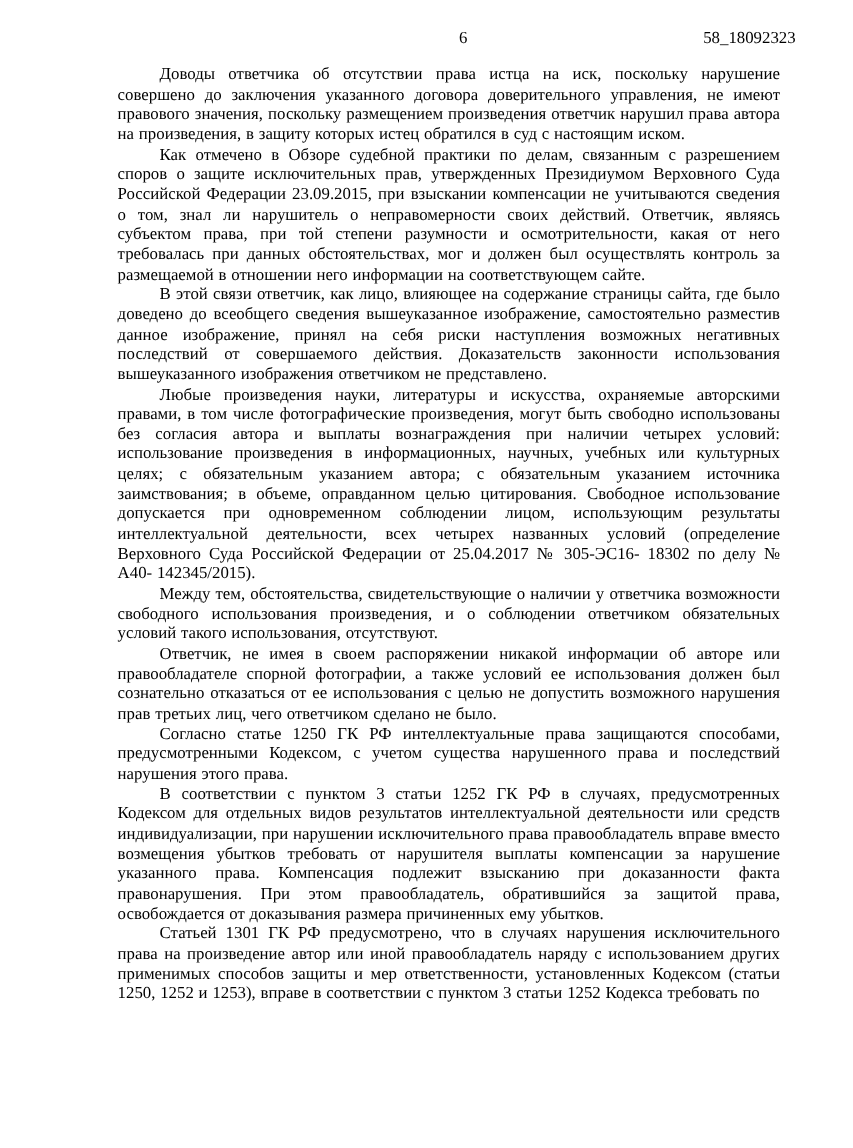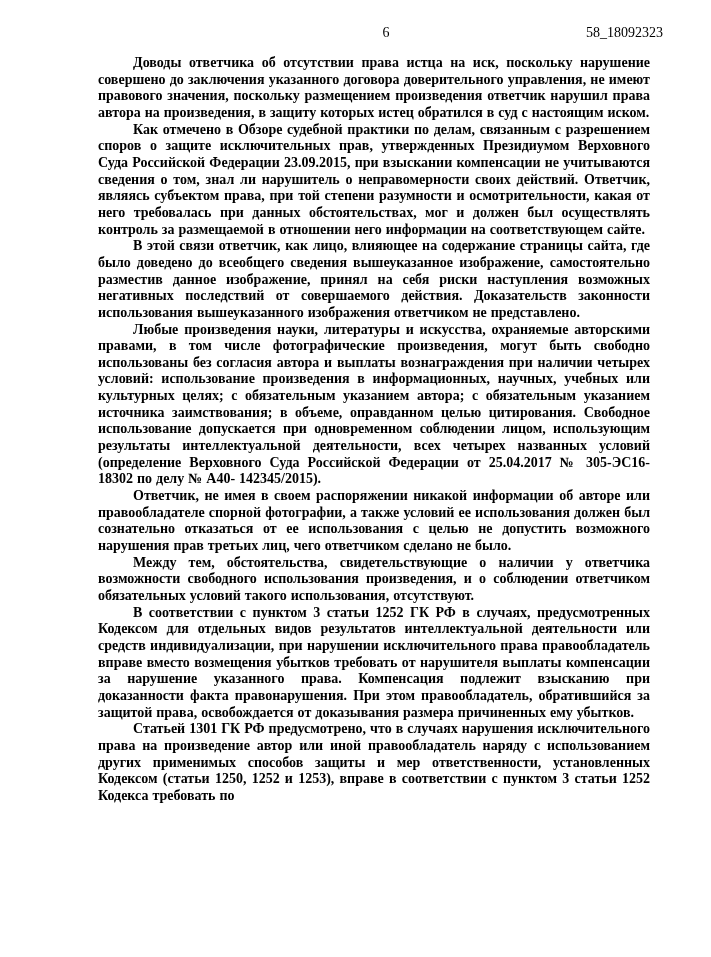--- a/index.html
+++ b/index.html
@@ -40,21 +40,20 @@
   }
   .page-body {
     position: absolute;
     top: 55px;
     left: 98px;
     width: 552px;
     font-size: 14px;
     line-height: 16.65px;
     text-align: justify;
     word-spacing: 0.5px;
-    font-weight: bold;
   }
   .page-body p {
     margin: 0;
     padding: 0;
     text-indent: 35px;
   }
 </style>
 </head>
 <body>
 
@@ -63,19 +62,20 @@
   <div class="page-header">
     <span class="page-number">6</span>
     <span class="doc-number">58_18092323</span>
   </div>
 
   <div class="page-body">
     <p>Доводы ответчика об отсутствии права истца на иск, поскольку нарушение совершено до заключения указанного договора доверительного управления, не имеют правового значения, поскольку размещением произведения ответчик нарушил права автора на произведения, в защиту которых истец обратился в суд с настоящим иском.</p>
     <p>Как отмечено в Обзоре судебной практики по делам, связанным с разрешением споров о защите исключительных прав, утвержденных Президиумом Верховного Суда Российской Федерации 23.09.2015, при взыскании компенсации не учитываются сведения о том, знал ли нарушитель о неправомерности своих действий. Ответчик, являясь субъектом права, при той степени разумности и осмотрительности, какая от него требовалась при данных обстоятельствах, мог и должен был осуществлять контроль за размещаемой в отношении него информации на соответствующем сайте.</p>
     <p>В этой связи ответчик, как лицо, влияющее на содержание страницы сайта, где было доведено до всеобщего сведения вышеуказанное изображение, самостоятельно разместив данное изображение, принял на себя риски наступления возможных негативных последствий от совершаемого действия. Доказательств законности использования вышеуказанного изображения ответчиком не представлено.</p>
     <p>Любые произведения науки, литературы и искусства, охраняемые авторскими правами, в том числе фотографические произведения, могут быть свободно использованы без согласия автора и выплаты вознаграждения при наличии четырех условий: использование произведения в информационных, научных, учебных или культурных целях; с обязательным указанием автора; с обязательным указанием источника заимствования; в объеме, оправданном целью цитирования. Свободное использование допускается при одновременном соблюдении лицом, использующим результаты интеллектуальной деятельности, всех четырех названных условий (определение Верховного Суда Российской Федерации от 25.04.2017 № 305-ЭС16- 18302 по делу № А40- 142345/2015).</p>
+    <p>Между тем, обстоятельства, свидетельствующие о наличии у ответчика возможности свободного использования произведения, и о соблюдении ответчиком обязательных условий такого использования, отсутствуют.</p>
     <p>Ответчик, не имея в своем распоряжении никакой информации об авторе или правообладателе спорной фотографии, а также условий ее использования должен был сознательно отказаться от ее использования с целью не допустить возможного нарушения прав третьих лиц, чего ответчиком сделано не было.</p>
-    <p>Между тем, обстоятельства, свидетельствующие о наличии у ответчика возможности свободного использования произведения, и о соблюдении ответчиком обязательных условий такого использования, отсутствуют.</p>
+    <p>Согласно статье 1250 ГК РФ интеллектуальные права защищаются способами, предусмотренными Кодексом, с учетом существа нарушенного права и последствий нарушения этого права.</p>
     <p>В соответствии с пунктом 3 статьи 1252 ГК РФ в случаях, предусмотренных Кодексом для отдельных видов результатов интеллектуальной деятельности или средств индивидуализации, при нарушении исключительного права правообладатель вправе вместо возмещения убытков требовать от нарушителя выплаты компенсации за нарушение указанного права. Компенсация подлежит взысканию при доказанности факта правонарушения. При этом правообладатель, обратившийся за защитой права, освобождается от доказывания размера причиненных ему убытков.</p>
     <p>Статьей 1301 ГК РФ предусмотрено, что в случаях нарушения исключительного права на произведение автор или иной правообладатель наряду с использованием других применимых способов защиты и мер ответственности, установленных Кодексом (статьи 1250, 1252 и 1253), вправе в соответствии с пунктом 3 статьи 1252 Кодекса требовать по</p>
   </div>
 
 </div>
 
 </body></html>

